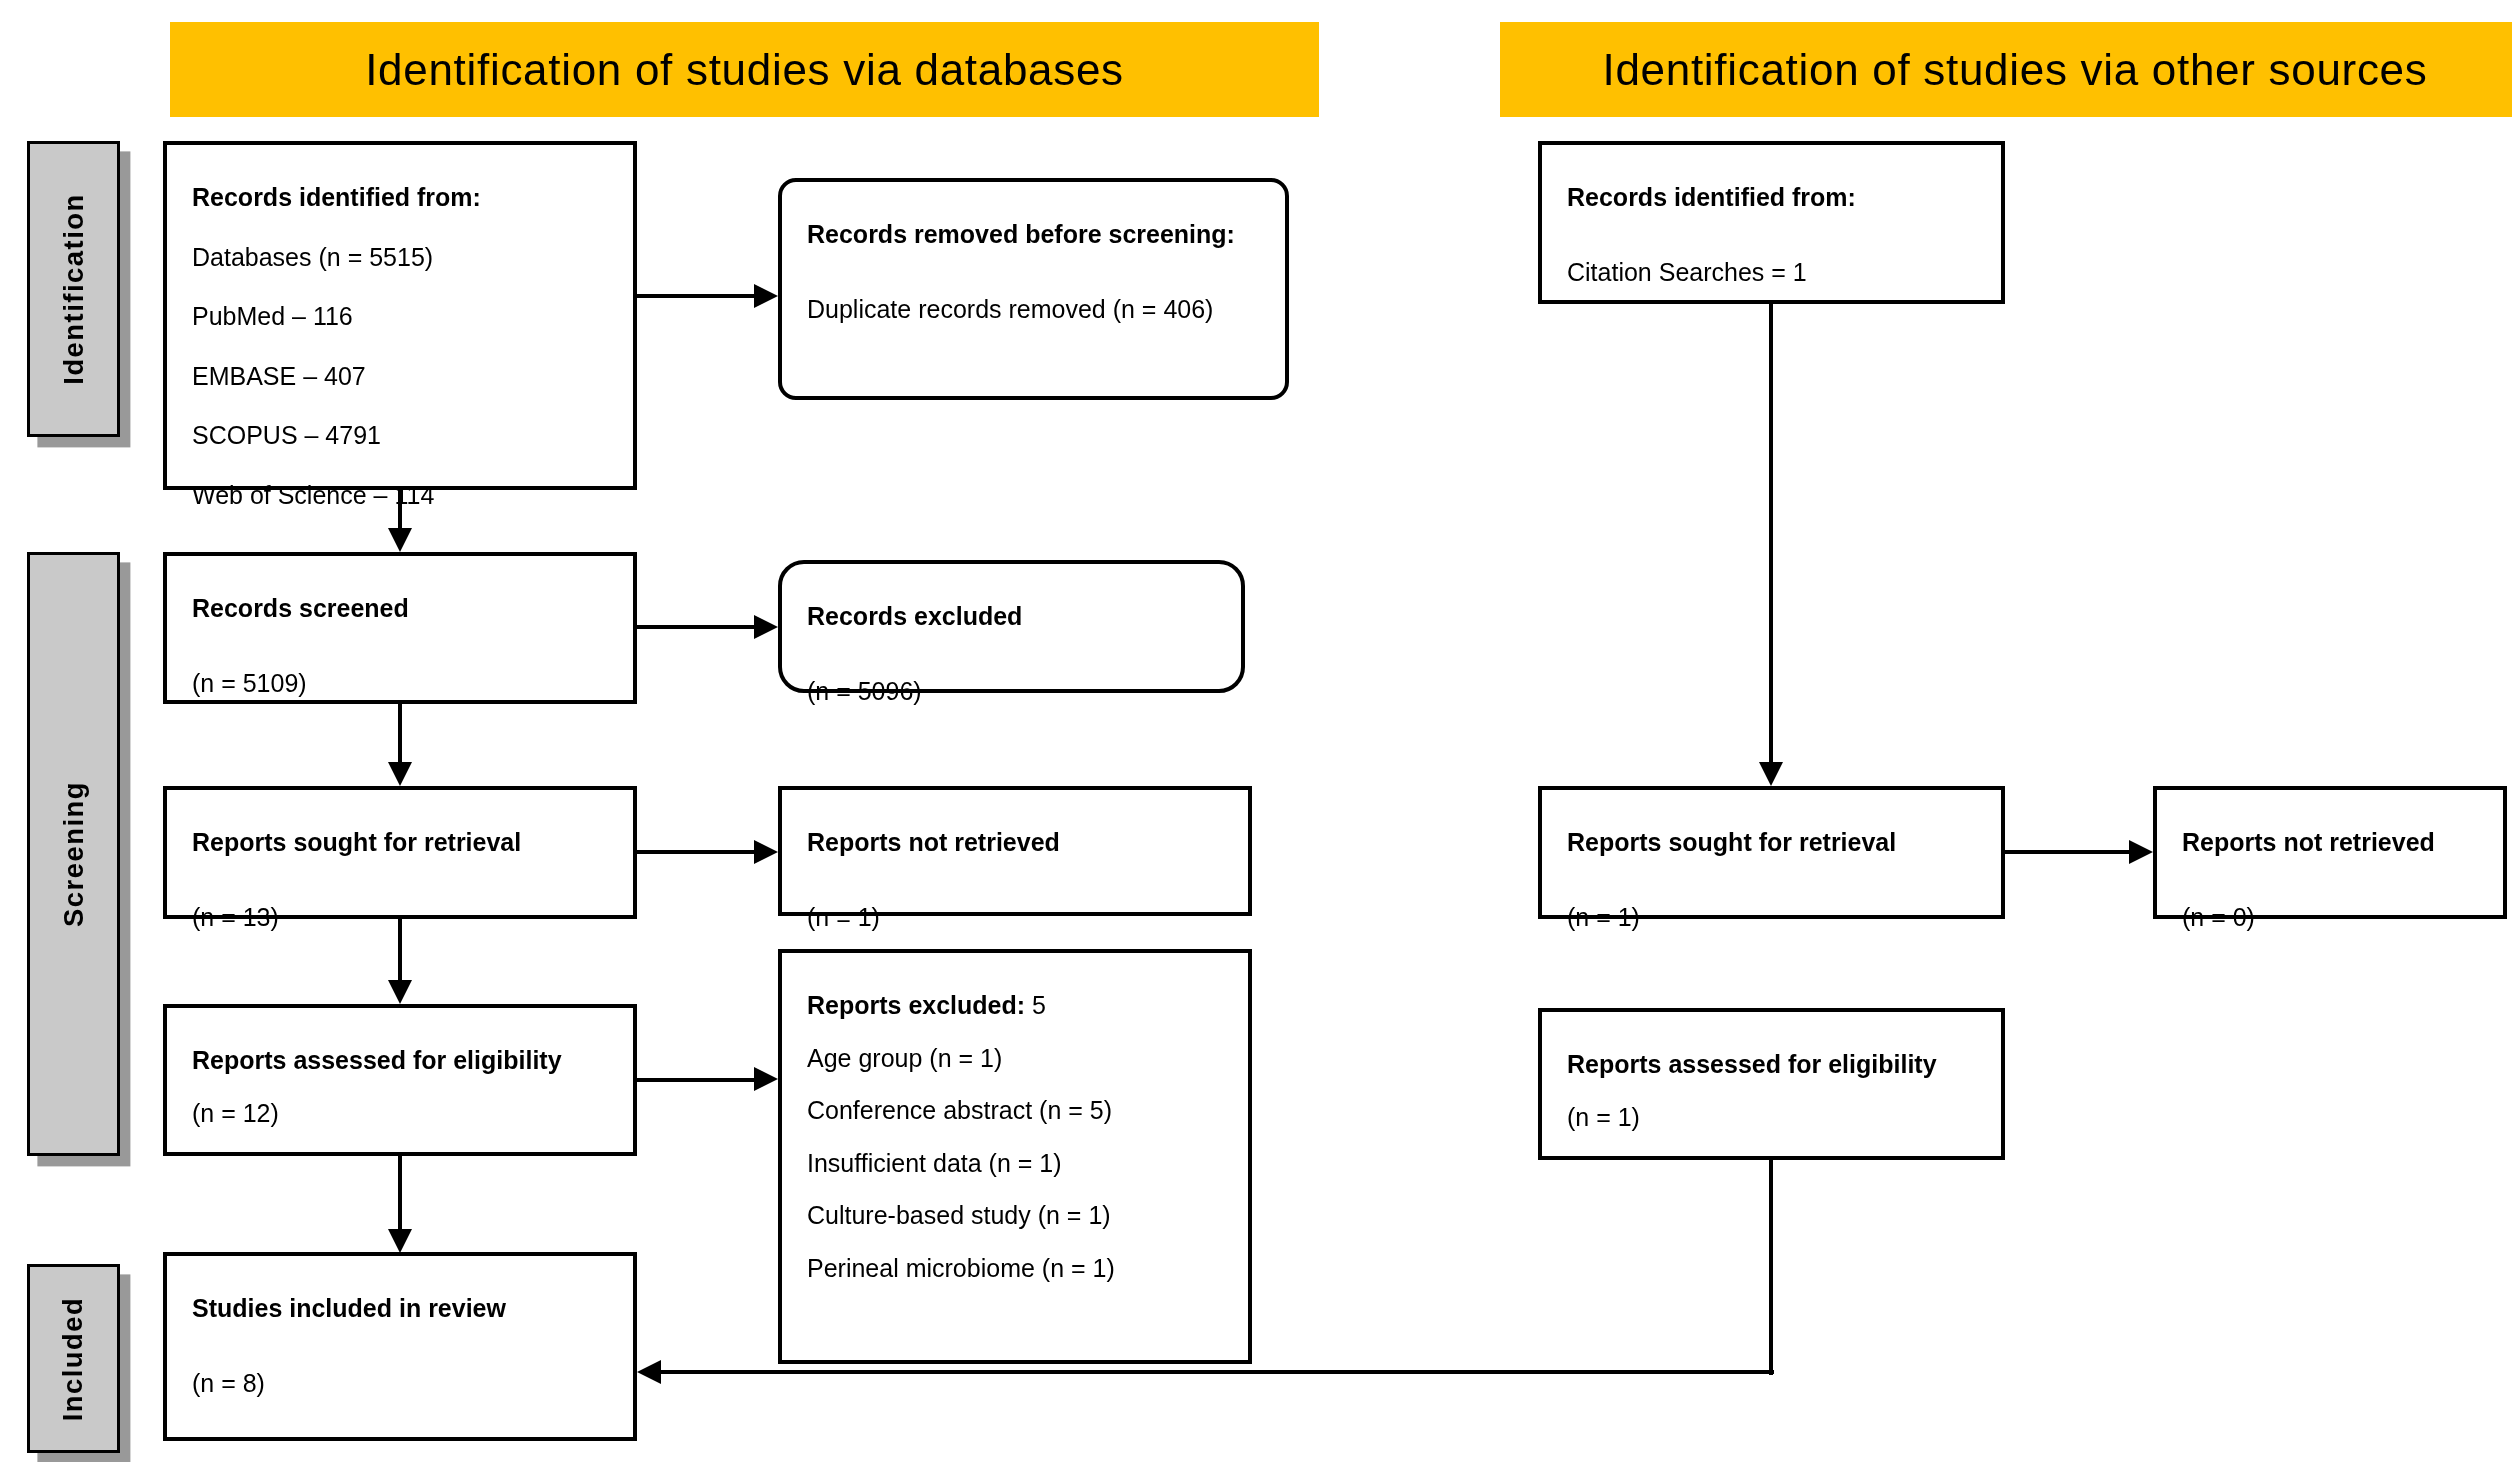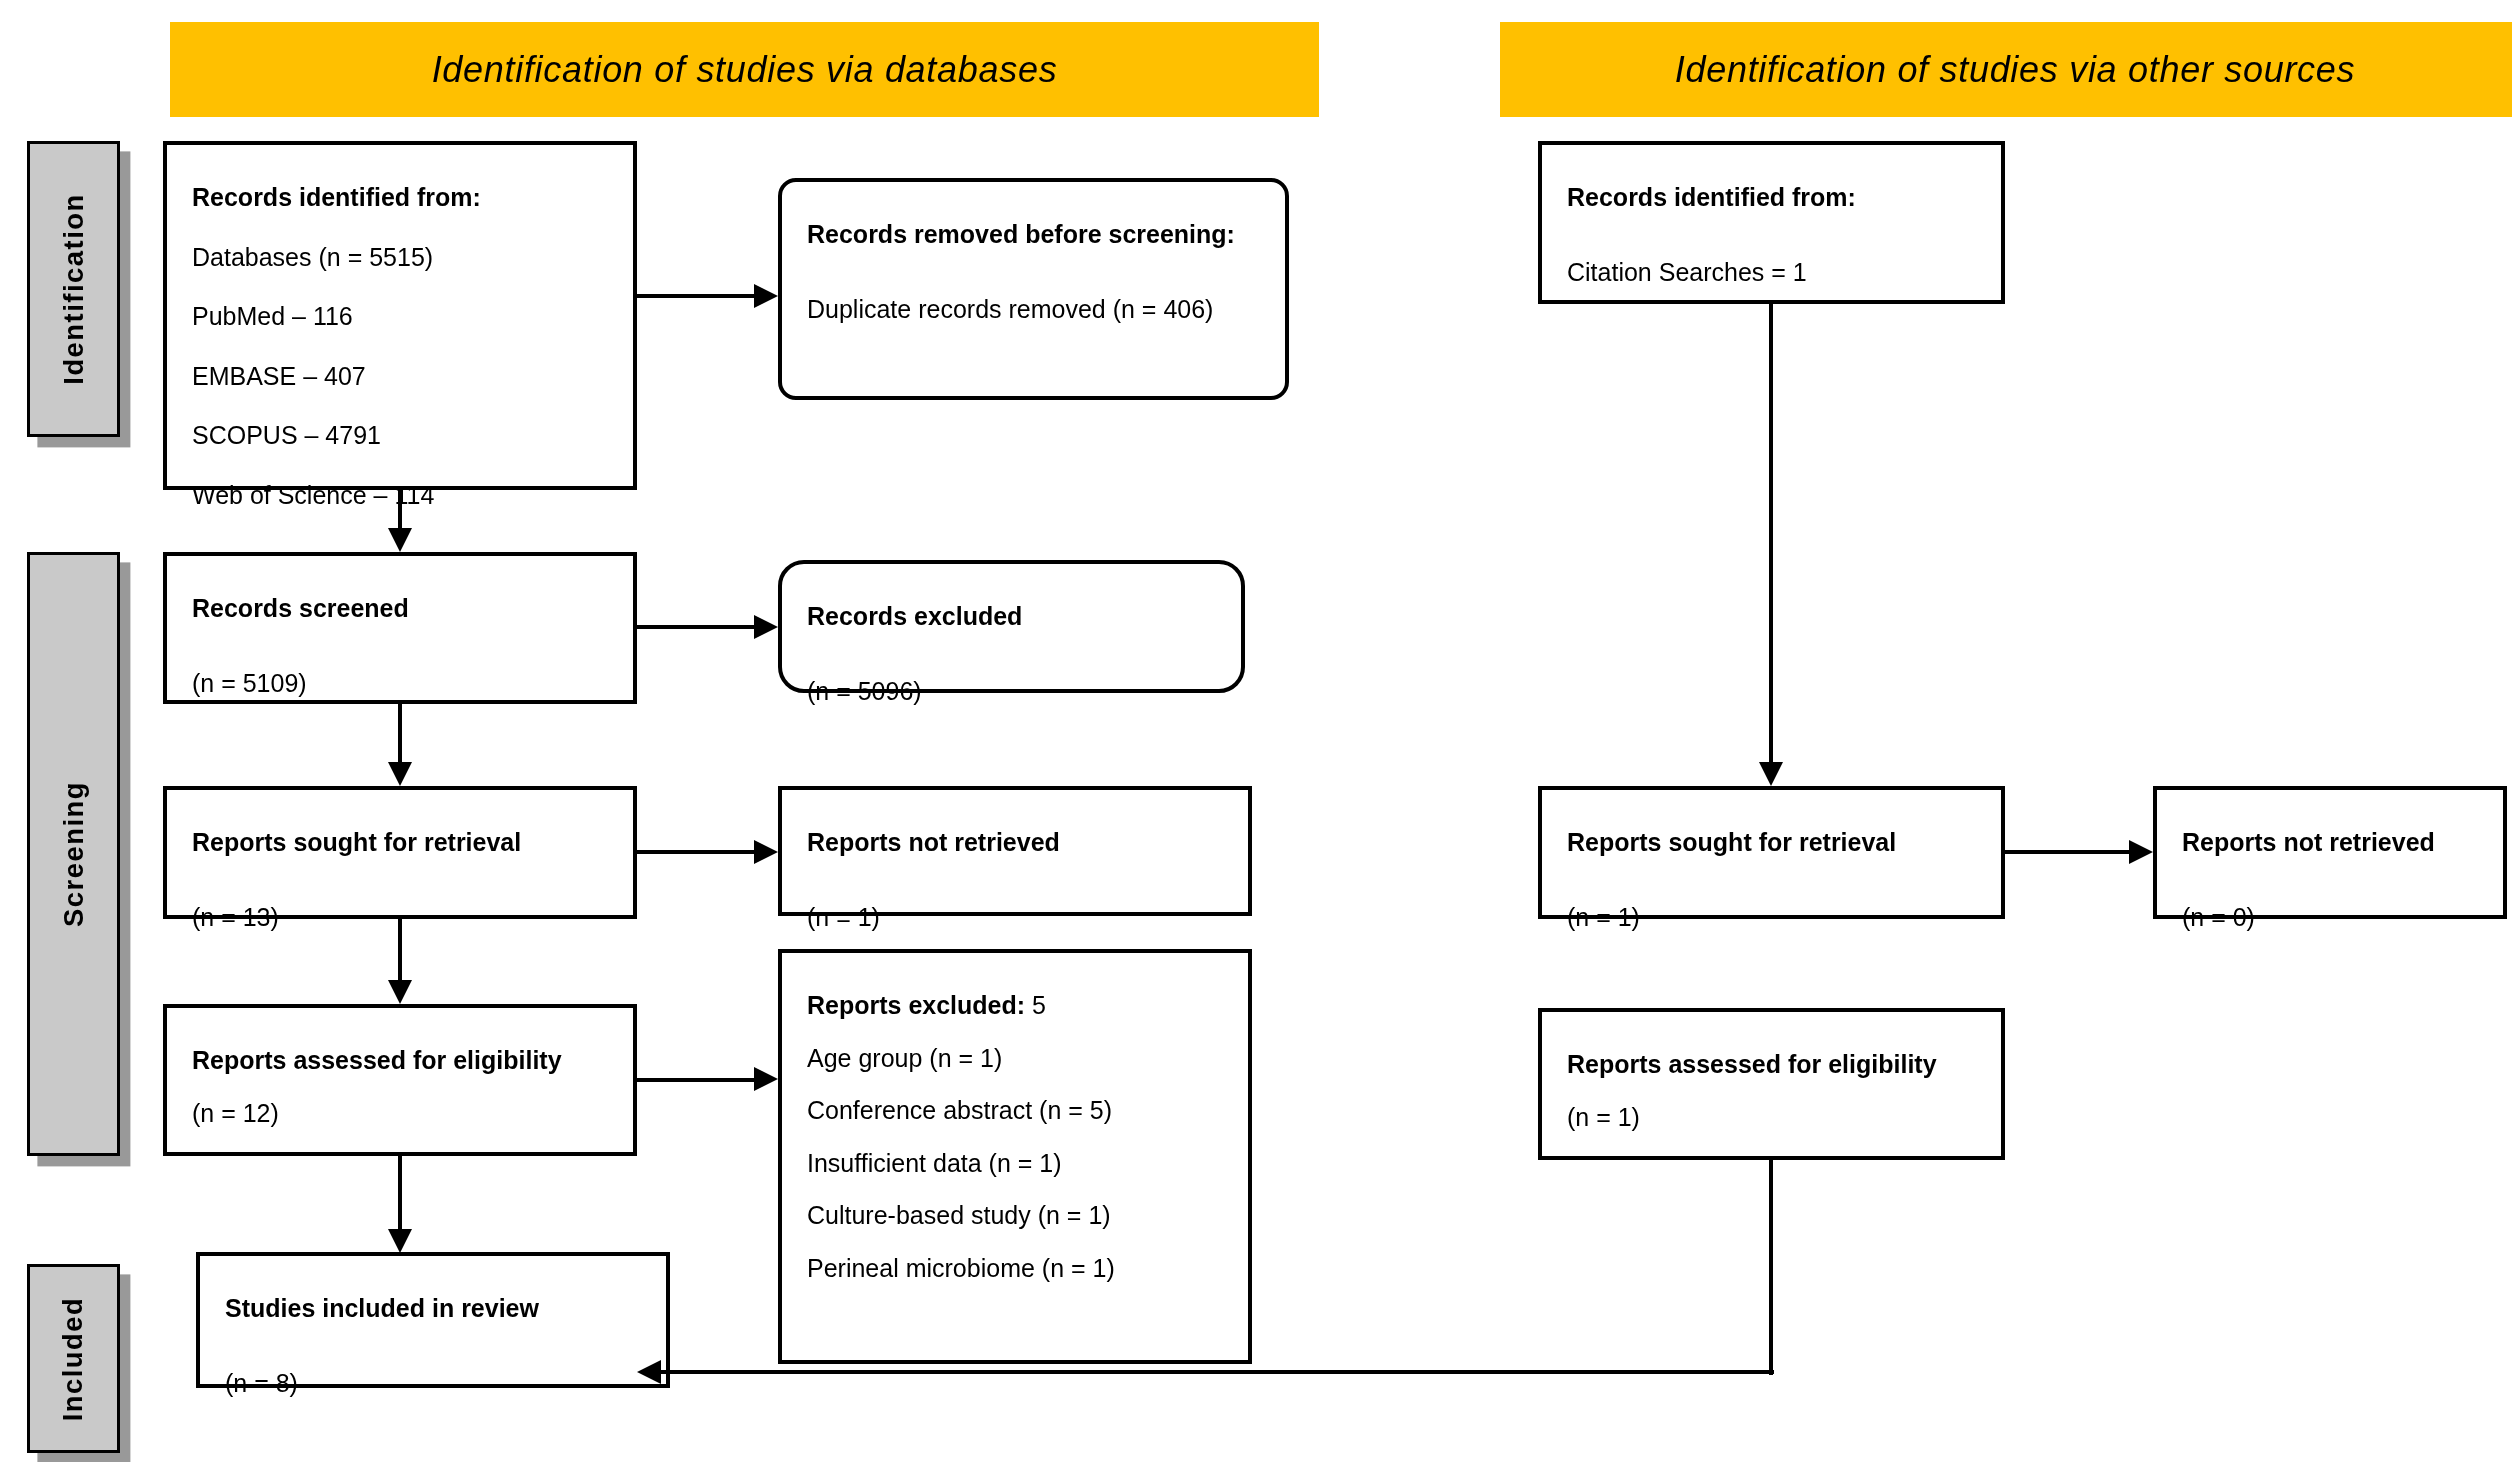--- a/index.html
+++ b/index.html
@@ -15,24 +15,23 @@
     height: 1462px;
     background: #ffffff;
     overflow: hidden;
   }
   .col-header {
     position: absolute;
     background: #FFC000;
     display: flex;
     align-items: center;
     justify-content: center;
-    font-size: 36px;
+    font-size: 44px;
     letter-spacing: 0.7px;
     color: #000000;
-    font-style: italic;
   }
   .stage-label {
     position: absolute;
     background: #C9C9C9;
     border: 3.7px solid #000000;
     box-shadow: 10.4px 10.4px 0 #999999;
     display: flex;
     align-items: center;
     justify-content: center;
     box-sizing: border-box;
@@ -120,21 +119,21 @@
   <div class="box" style="left:163px; top:786px; width:474px; height:133px;">
     <div class="title">Reports sought for retrieval</div>
     <div class="line">(n = 13)</div>
   </div>
 
   <div class="box" style="left:163px; top:1004px; width:474px; height:152px;">
     <div class="title">Reports assessed for eligibility</div>
     <div class="line mid">(n = 12)</div>
   </div>
 
-  <div class="box" style="left:163px; top:1252px; width:474px; height:136px;margin-left:33px;">
+  <div class="box" style="left:163px; top:1252px; width:474px; height:189px;">
     <div class="title">Studies included in review</div>
     <div class="line">(n = 8)</div>
   </div>
 
   <div class="box" style="left:778px; top:178px; width:511px; height:222px;border-radius:18px;">
     <div class="title">Records removed before screening:</div>
     <div class="line">Duplicate records removed (n = 406)</div>
   </div>
 
   <div class="box" style="left:778px; top:560px; width:467px; height:133px;border-radius:26px;">

